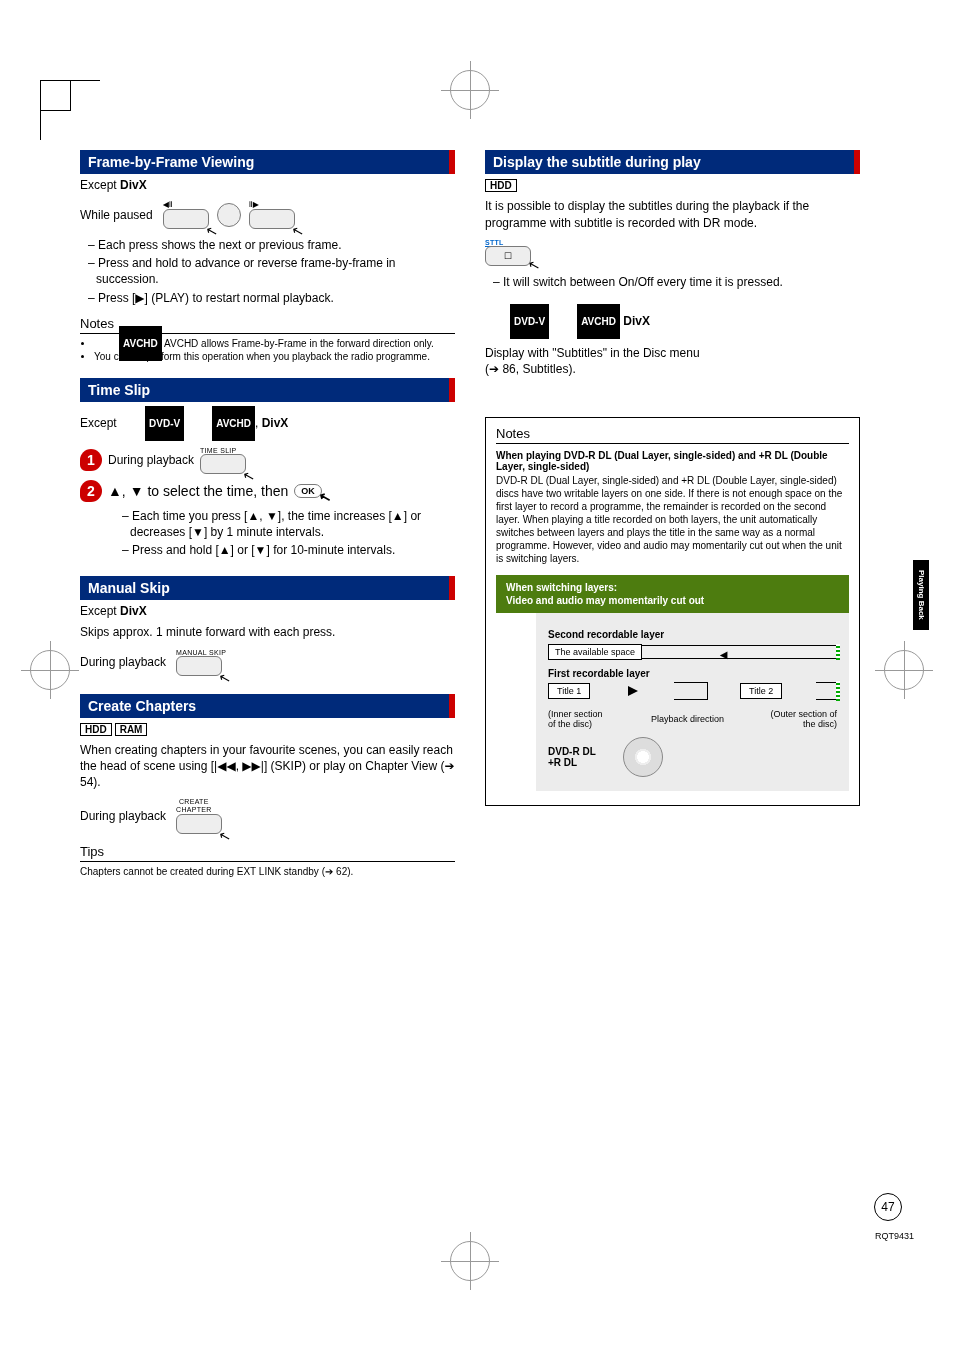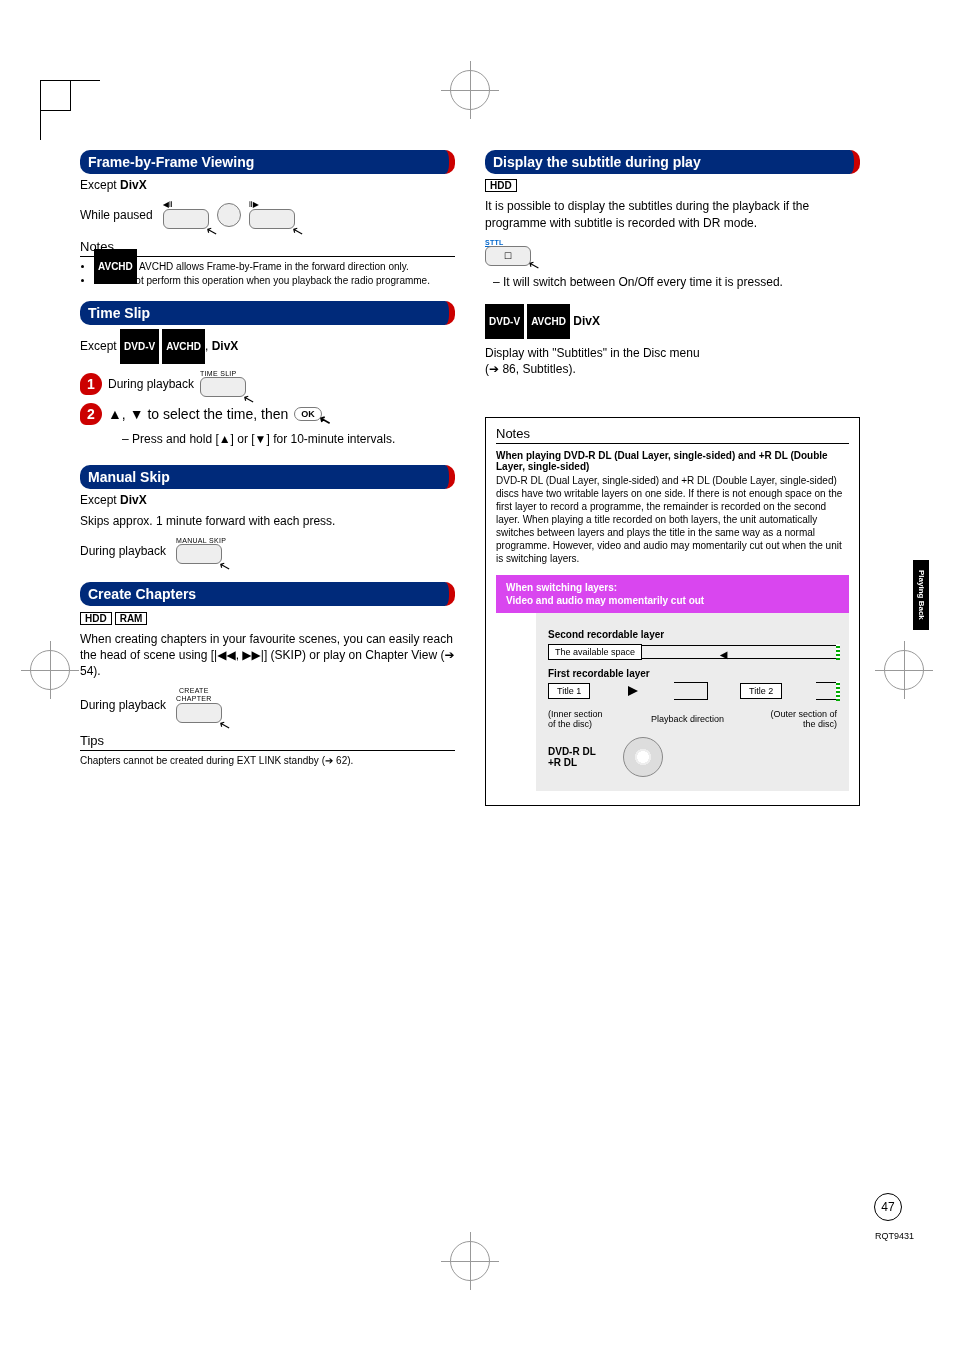--- a/index.html
+++ b/index.html
@@ -1,24 +1,24 @@
 <!DOCTYPE html>
 <html><head>
 <meta charset="utf-8">
 <style>
   * { box-sizing: border-box; margin: 0; padding: 0; }
   body { background: #fff; font-family: Arial, Helvetica, sans-serif; font-size: 12px; color: #000; width: 954px; height: 1351px; position: relative; }
   .page { position: absolute; top: 150px; left: 80px; width: 780px; }
   .two-col { display: flex; gap: 30px; }
   .col { flex: 1; min-width: 0; }
-  .section-bar { background: #002a7a; color: #fff; font-weight: bold; font-size: 14px; padding: 4px 8px; border-right: 6px solid #c00; margin-bottom: 4px; border-radius: 10px; }
+  .section-bar { background: #002a7a; color: #fff; font-weight: bold; font-size: 14px; padding: 4px 8px; border-right: 6px solid #c00; margin-bottom: 4px; }
   .except-line { margin: 2px 0 6px 0; }
   .bold { font-weight: bold; }
   .tags { display: inline-flex; gap: 3px; vertical-align: middle; align-items: center; }
-  .tag-dark { background: #000; color: #fff; font-size: 10px; font-weight: bold; padding: 12px 4px; }
+  .tag-dark { background: #000; color: #fff; font-size: 10px; font-weight: bold; padding: 12px 4px; margin-left: 25px; }
   .tag-light { border: 1px solid #000; background: #fff; color: #000; font-size: 10px; font-weight: bold; padding: 0 4px; }
   .body-text { font-size: 12px; line-height: 1.35; margin: 4px 0; }
   ul.dashes { list-style: none; padding-left: 8px; }
   ul.dashes li { text-indent: -8px; padding-left: 8px; margin: 2px 0; }
   ul.dashes li::before { content: "– "; }
   .notes-h { font-size: 13px; margin-top: 10px; margin-bottom: 2px; }
   .notes-rule { border: 0; border-top: 1px solid #000; margin: 2px 0 4px 0; }
   ul.bullets { list-style: disc; margin-left: 14px; font-size: 10px; }
   ul.bullets li { margin: 1px 0; line-height: 1.25; }
   .step-row { display: flex; align-items: center; gap: 6px; margin: 6px 0; }
@@ -45,21 +45,21 @@
   .crop-target::before, .crop-target::after { content: ""; position: absolute; background: #999; }
   .crop-target::before { left: 50%; top: -10px; bottom: -10px; width: 1px; }
   .crop-target::after { top: 50%; left: -10px; right: -10px; height: 1px; }
   .target-top { top: 70px; left: 450px; }
   .target-bottom { bottom: 70px; left: 450px; }
   .target-left { top: 650px; left: 30px; }
   .target-right { top: 650px; right: 30px; }
   .notes-box { border: 1px solid #000; padding: 8px 10px 14px 10px; margin-top: 40px; }
   .notes-box .notes-inner-title { font-weight: bold; font-size: 10px; margin: 6px 0 2px 0; }
   .diagram { margin-top: 10px; border: 0; }
-  .diag-bar-dark { background: #d946ef; color: #fff; font-size: 10px; font-weight: bold; padding: 6px 10px; line-height: 1.3; }
+  .diag-bar-dark { background: #4d7c0f; color: #fff; font-size: 10px; font-weight: bold; padding: 6px 10px; line-height: 1.3; }
   .diag-body { background: #ececec; padding: 10px 12px 14px 12px; font-size: 10px; margin-left: 40px; }
   .layer-label { font-weight: bold; font-size: 10px; margin: 6px 0 2px 0; }
   .layer-bar { display: flex; align-items: center; height: 20px; position: relative; }
   .layer-box { border: 1px solid #000; background: #fff; padding: 2px 6px; font-size: 9px; position: relative; }
   .layer-track { flex: 1; height: 14px; border: 1px solid #000; border-left: 0; background: #fff; position: relative; }
   .green-stripe { position: absolute; right: -4px; top: -2px; bottom: -2px; width: 4px; background: repeating-linear-gradient(0deg,#0a0,#0a0 2px,#fff 2px,#fff 4px); }
   .disc-row { display: flex; justify-content: space-between; font-size: 9px; margin-top: 8px; align-items: center; }
   .disc-icon { width: 40px; height: 40px; border: 1px solid #888; border-radius: 50%; background: radial-gradient(circle,#fff 0 6px,#eee 6px 8px,#ddd 8px 20px); margin-left: 6px; }
   .under-diag { display:flex; align-items:center; gap:21px; margin-top:8px; }
   .arrow-right-small { display:inline-block; width:0; height:0; border-top:5px solid transparent; border-bottom:5px solid transparent; border-left:10px solid #000; margin:0 4px; vertical-align:middle; }
@@ -98,20 +98,25 @@
               <span style="font-size:8px;">◀Ⅱ</span>
               <span class="remote-btn arrow-cursor"></span>
             </span>
           <span class="circle-btn"></span>
           <span class="stack-vert">
               <span style="font-size:8px;">Ⅱ▶</span>
               <span class="remote-btn arrow-cursor"></span>
             </span>
         </span>
       </div>
+      <ul class="dashes body-text">
+        <li>Each press shows the next or previous frame.</li>
+        <li>Press and hold to advance or reverse frame-by-frame in succession.</li>
+        <li><span class="play-sym">Press [▶] (PLAY) to restart normal playback.</span></li>
+      </ul>
       <div class="notes-h">Notes</div>
       <hr class="notes-rule">
       <ul class="bullets">
         <li><span class="tag-dark">AVCHD</span> <span style="display:inline">AVCHD allows Frame-by-Frame in the forward direction only.</span></li>
         <li>You cannot perform this operation when you playback the radio programme.</li>
       </ul>
 
       <div class="section-bar" style="margin-top:14px">Time Slip</div>
       <div class="except-line">
         <span>Except</span>
@@ -128,20 +133,21 @@
             <span class="remote-label">TIME SLIP</span>
             <span class="remote-btn arrow-cursor"></span>
           </span>
       </div>
       <div class="step-row">
         <div class="step-badge">2</div>
         <span class="step-text">▲, ▼ to select the time, then</span>
         <span class="ok-btn arrow-cursor">OK</span>
       </div>
       <ul class="dashes body-text inset-list">
+        <li>Each time you press [▲, ▼], the time increases [▲] or decreases [▼] by 1 minute intervals.</li>
         <li>Press and hold [▲] or [▼] for 10-minute intervals.</li>
       </ul>
 
       <div class="section-bar" style="margin-top:18px">Manual Skip</div>
       <div class="except-line">
         <span>Except</span>
         <span class="bold">DivX</span>
       </div>
       <div class="body-text">Skips approx. 1 minute forward with each press.</div>
       <div class="action-box">

